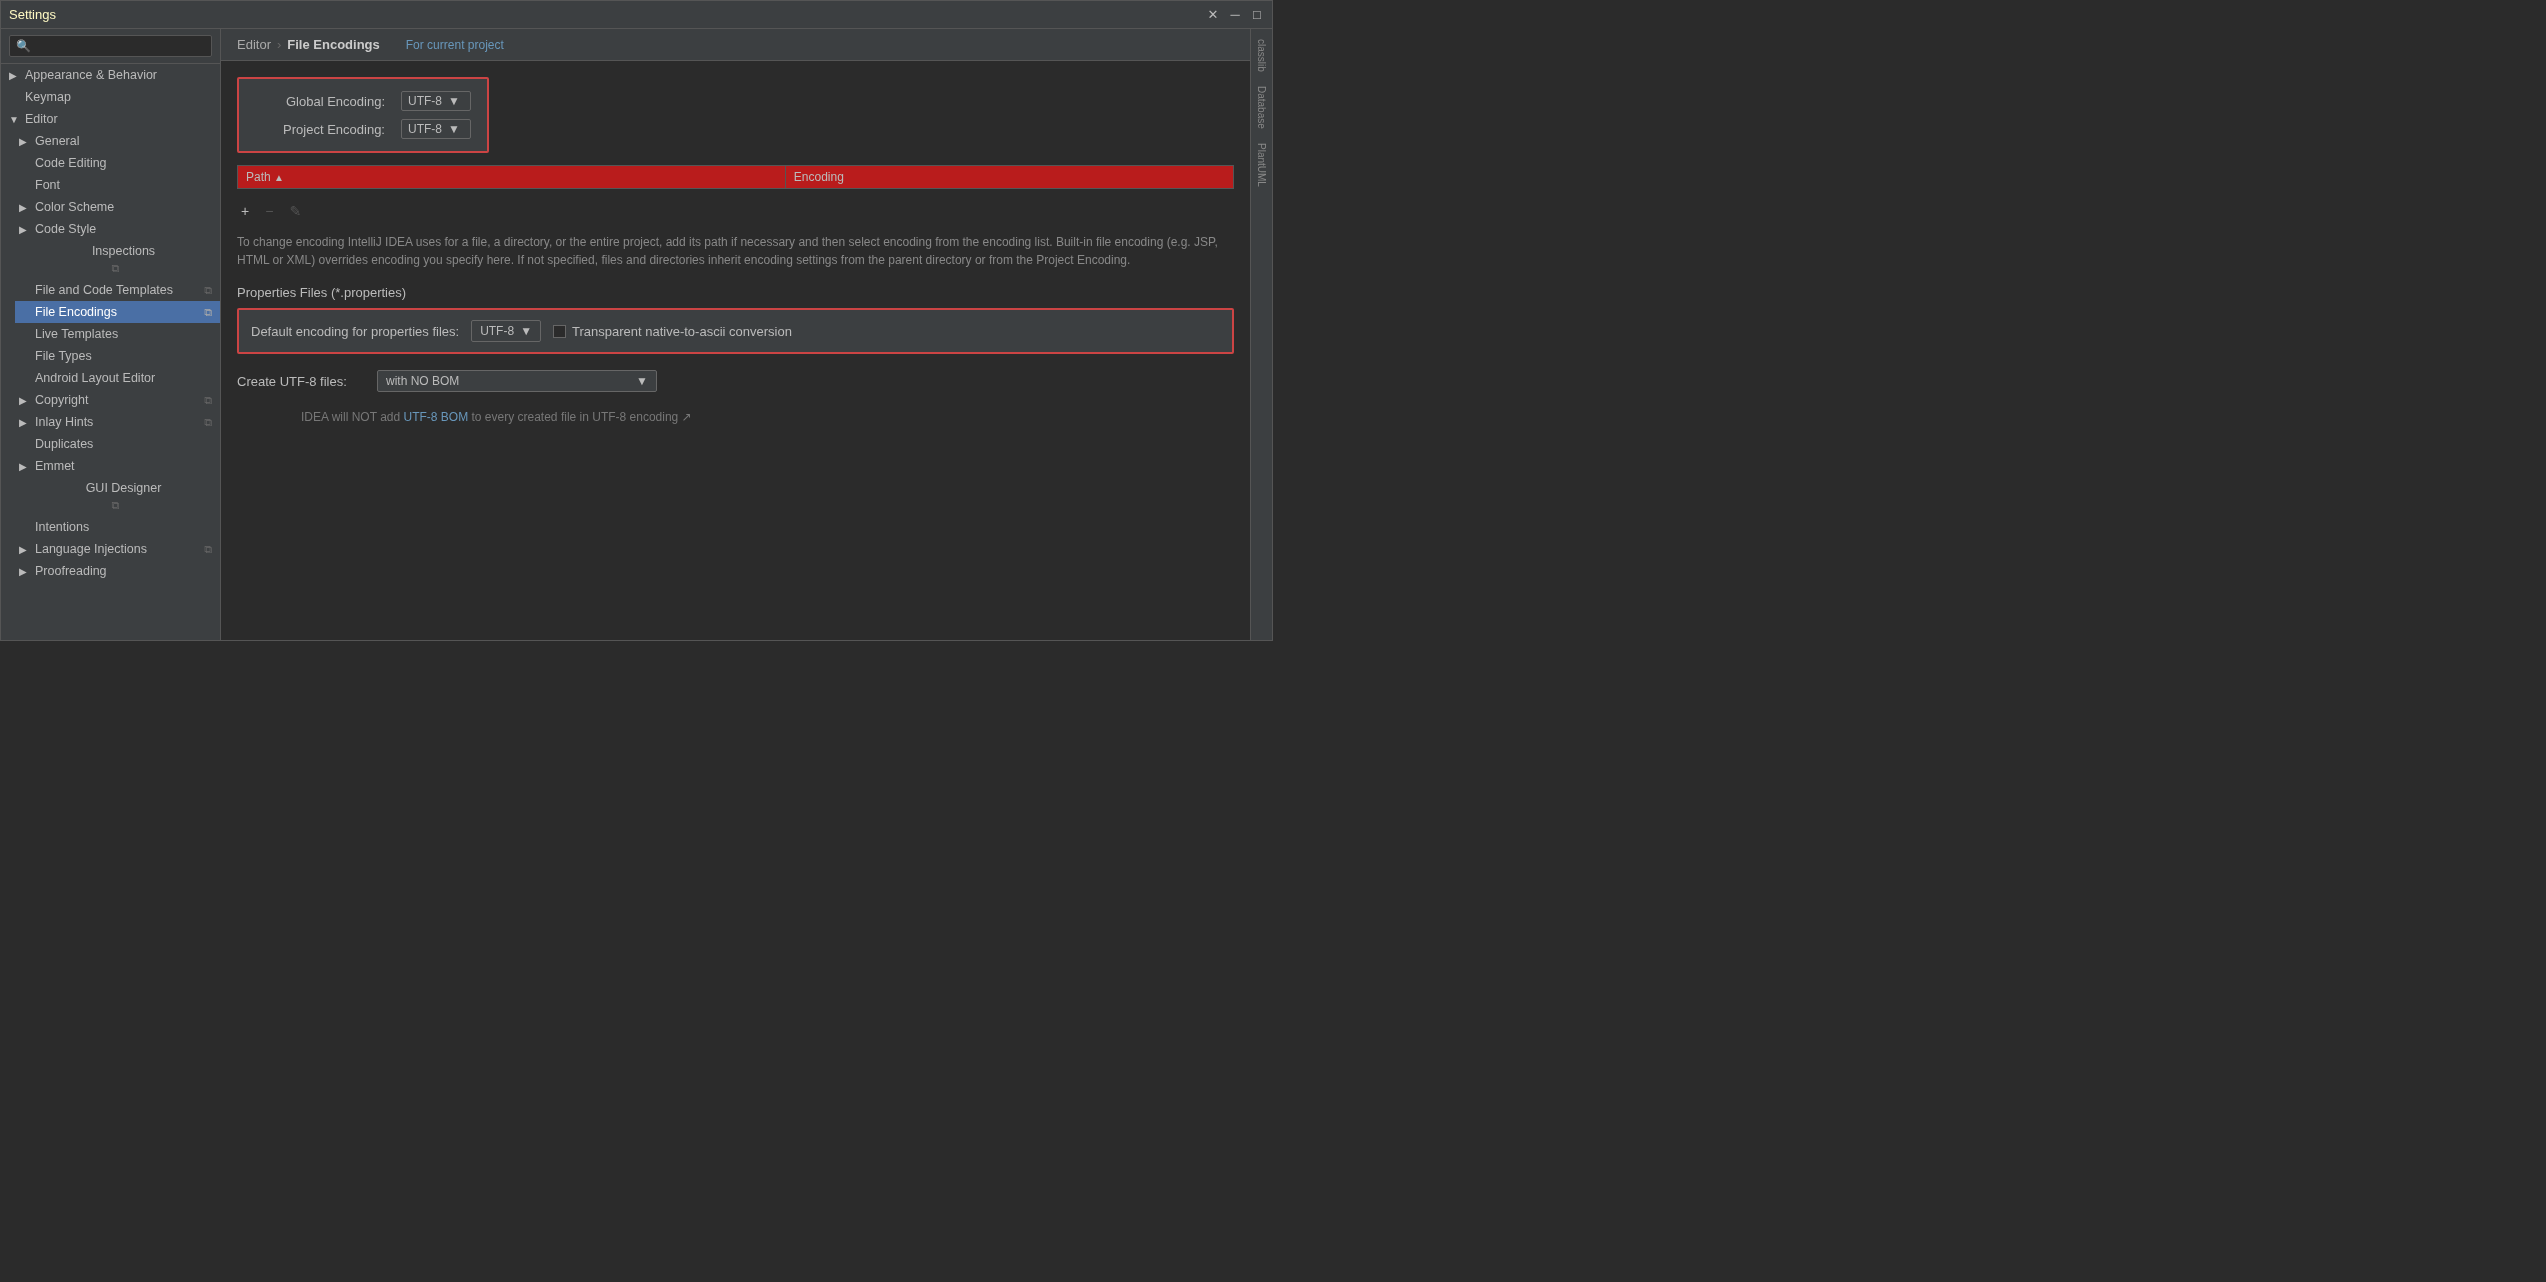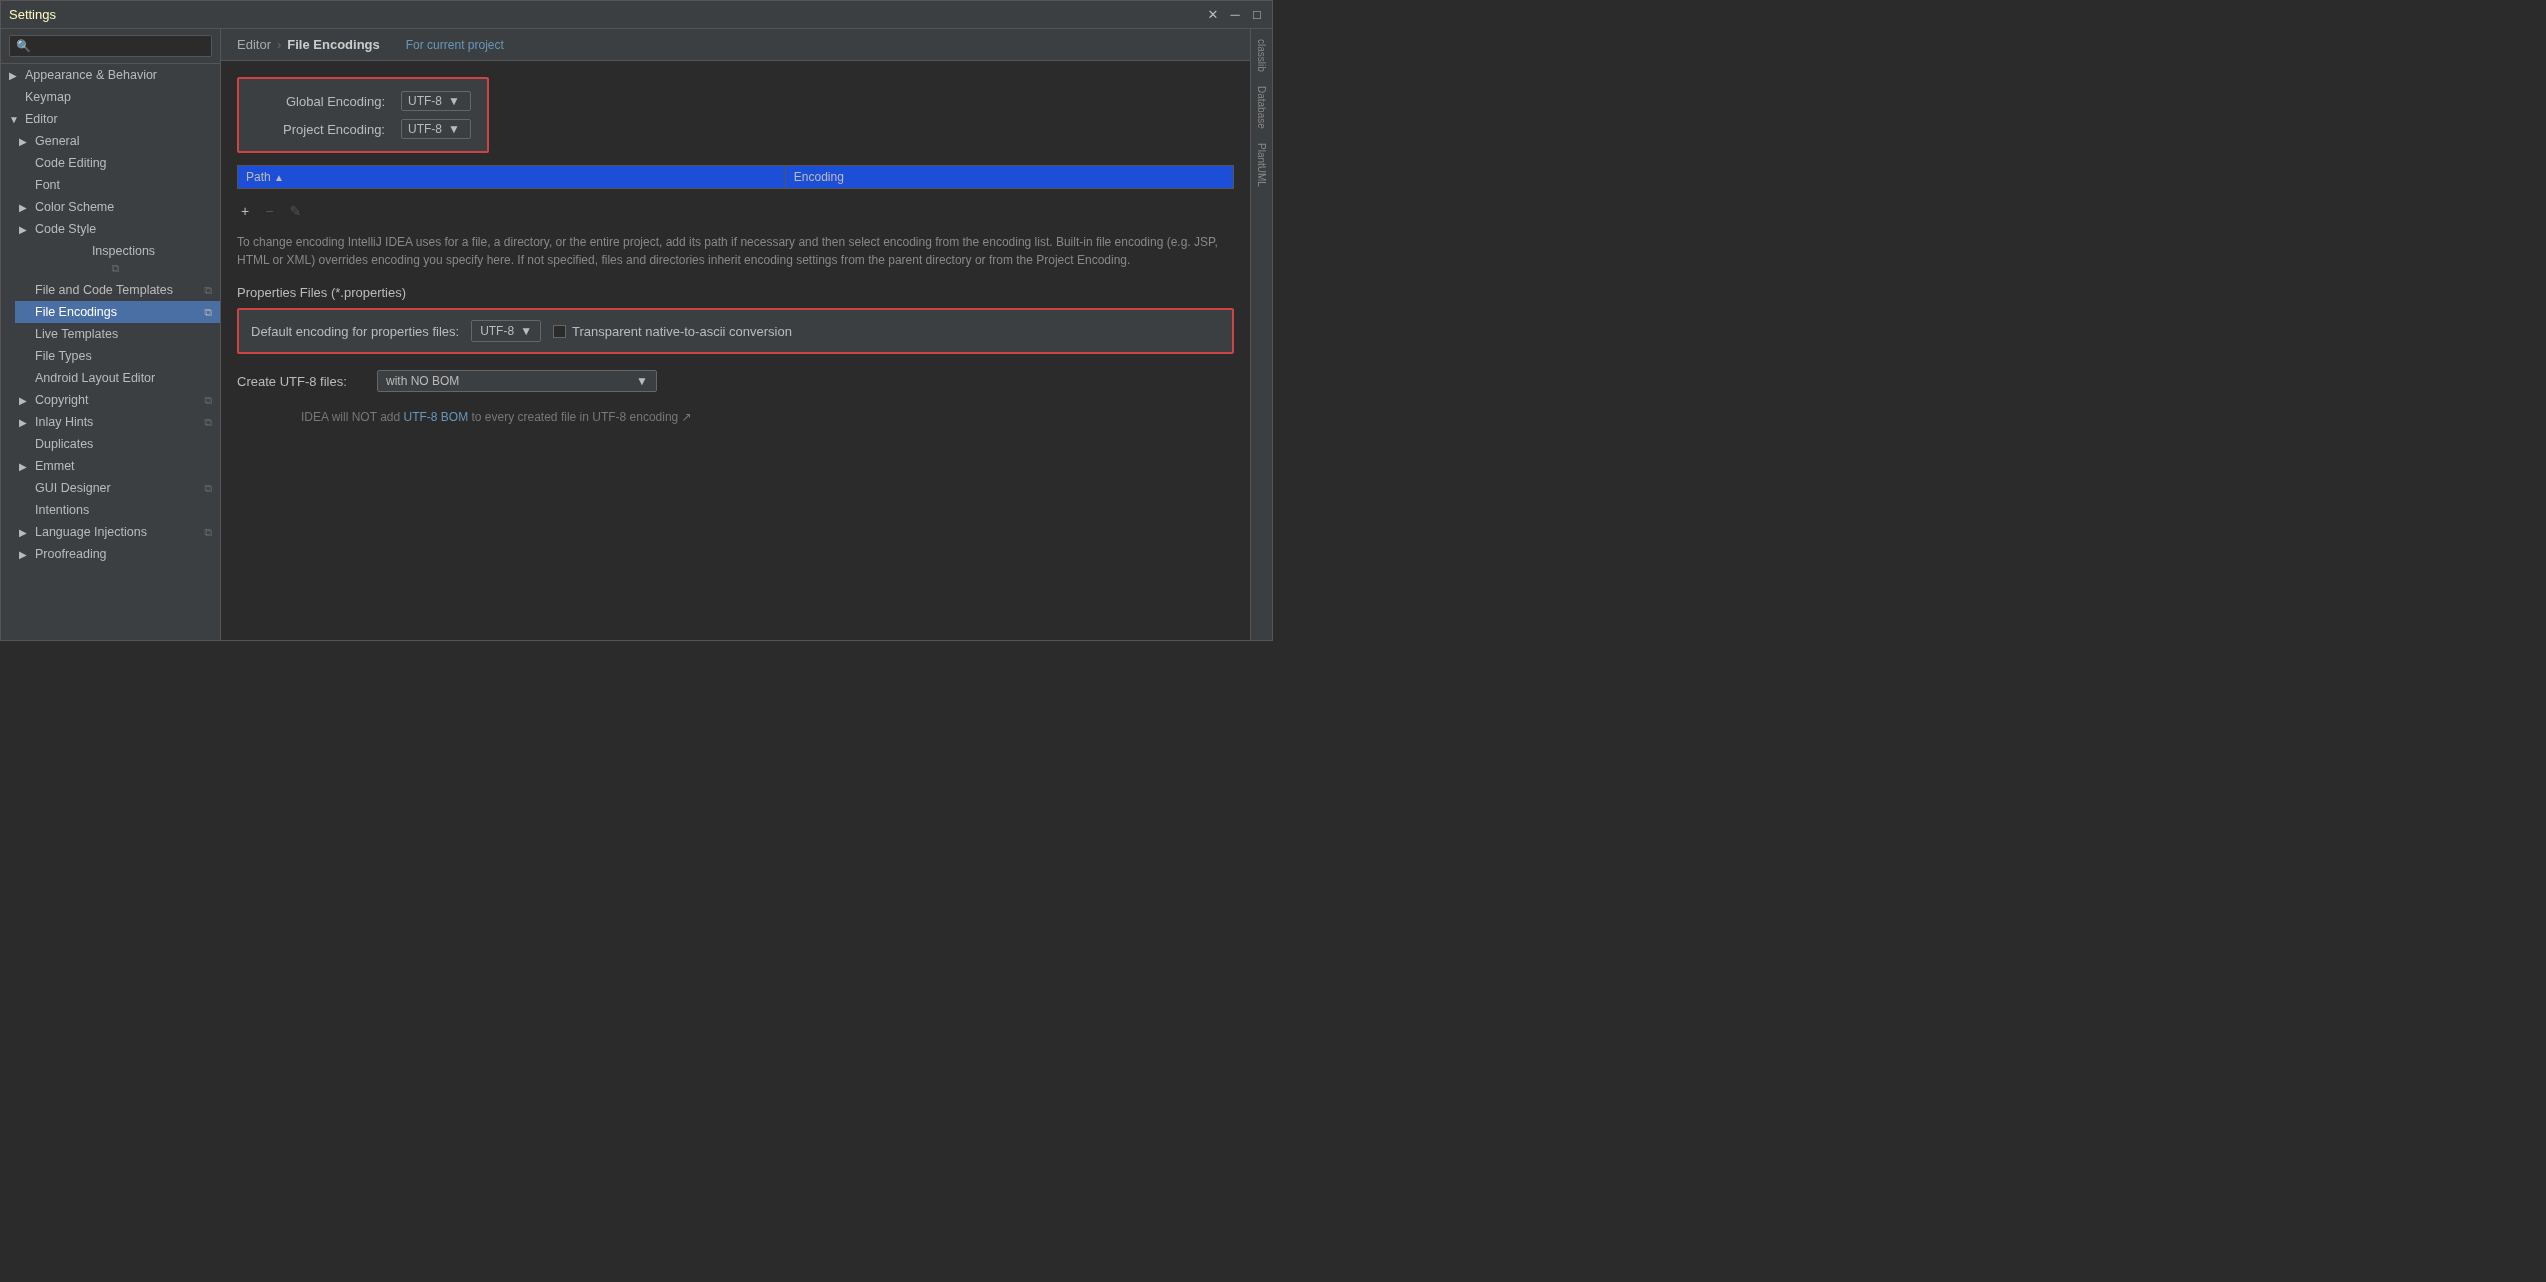--- a/index.html
+++ b/index.html
@@ -196,21 +196,21 @@
     }
 
     
     .path-table {
       width: 100%;
       border-collapse: collapse;
       margin-bottom: 12px;
     }
 
     .path-table th {
-      background: #1d4ed8;
+      background: #b91c1c;
       border: 1px solid #555;
       padding: 4px 8px;
       text-align: left;
       font-size: 12px;
       color: #bbb;
       font-weight: normal;
     }
 
     .path-table th.sorted::after {
       content: ' ▲';
@@ -478,21 +478,21 @@
             <span style="font-size:11px;color:#666">⧉</span>
           </div>
           <div class="tree-node-label" style="padding-left:4px">
             <span class="arrow" style="width:12px;display:inline-block"></span>
             <span>Duplicates</span>
           </div>
           <div class="tree-node-label" style="padding-left:4px">
             <span class="arrow">▶</span>
             <span>Emmet</span>
           </div>
-          <div class="tree-node-label" style="padding-left:4px; justify-content: space-between;">
+          <div class="tree-node-label" style="padding-left:4px; justify-content: space-between; flex-direction: column;">
             <div style="display:flex;align-items:center;gap:4px">
               <span class="arrow" style="width:12px;display:inline-block"></span>
               <span>GUI Designer</span>
             </div>
             <span style="font-size:11px;color:#666">⧉</span>
           </div>
           <div class="tree-node-label" style="padding-left:4px">
             <span class="arrow" style="width:12px;display:inline-block"></span>
             <span>Intentions</span>
           </div>

